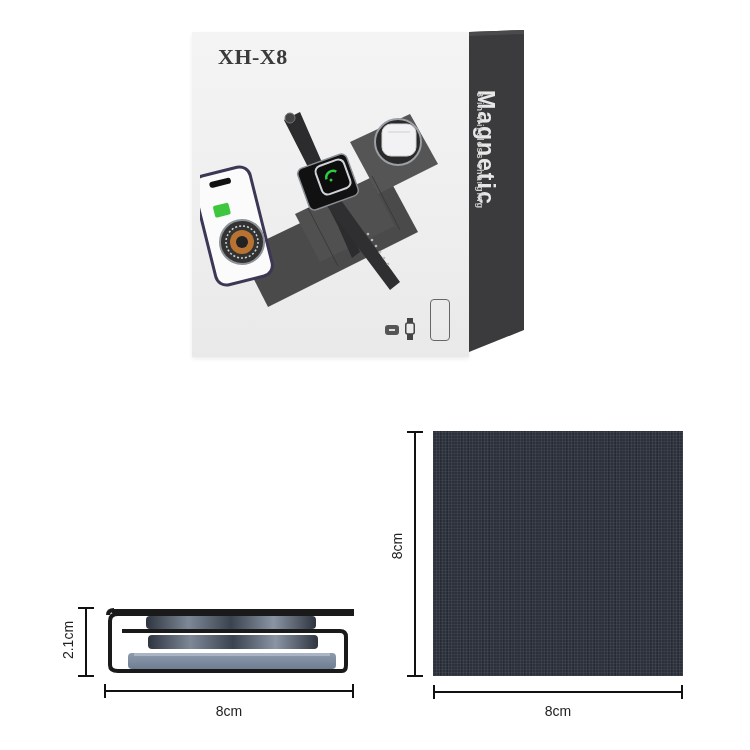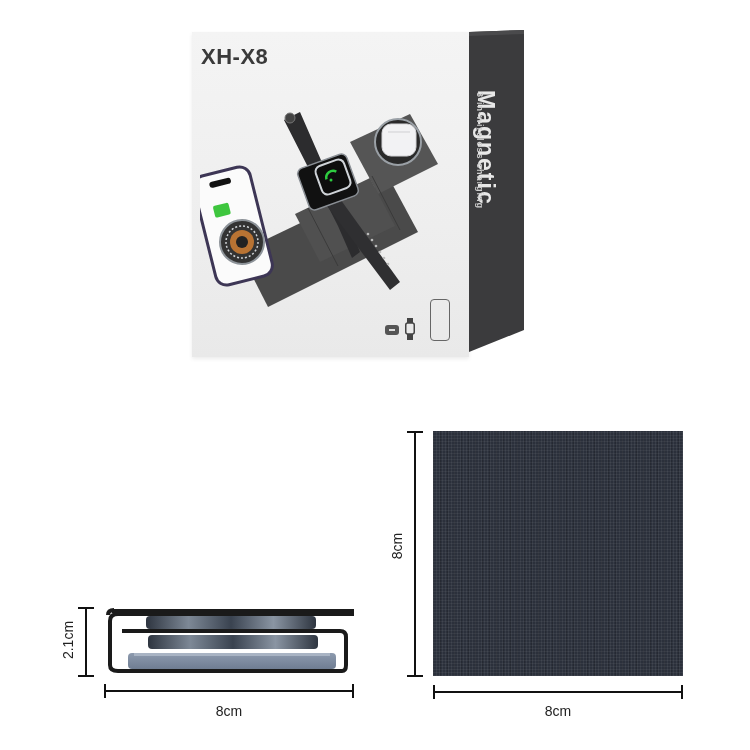--- a/index.html
+++ b/index.html
@@ -3,21 +3,21 @@
 <meta charset="utf-8">
 <style>
   html, body { margin:0; padding:0; background:#ffffff; }
   body { width:750px; height:750px; position:relative; overflow:hidden; font-family:"Liberation Sans", sans-serif; }
   .abs { position:absolute; }
 
   
   .box-front { left:192px; top:32px; width:277px; height:325px;
     background:linear-gradient(180deg,#f4f4f4 0%,#eeeeee 60%,#e9e9e9 100%);
     box-shadow: 0 2px 4px rgba(0,0,0,0.08); }
-  .box-title { left:9px; top:12px; font-size:22px; font-weight:bold; color:#3a3a3a; letter-spacing:0.5px; }
+  .box-title { left:26px; top:12px; font-size:22px; font-weight:bold; color:#3a3a3a; letter-spacing:0.5px;font-family:Liberation Serif, serif; }
   .box-side { left:469px; top:30px; width:55px; height:322px; }
   .side-text-wrap { position:absolute; left:0; top:0; width:55px; height:322px; }
   .side-main { position:absolute; left:30px; top:60px; transform-origin:0 0; transform:rotate(90deg);
     color:#e8e8e8; font-size:23px; font-weight:bold; letter-spacing:2px; white-space:nowrap; }
   .side-sub { position:absolute; left:16px; top:62px; transform-origin:0 0; transform:rotate(90deg);
     color:#cfcfcf; font-size:9px; font-weight:bold; letter-spacing:1px; white-space:nowrap; }
 
   
   .icon-buds { left:193px; top:293px; width:14px; height:10px; background:#555; border-radius:3px; }
   .icon-buds::after { content:""; position:absolute; left:4px; top:4px; width:6px; height:1.5px; background:#ddd; }

